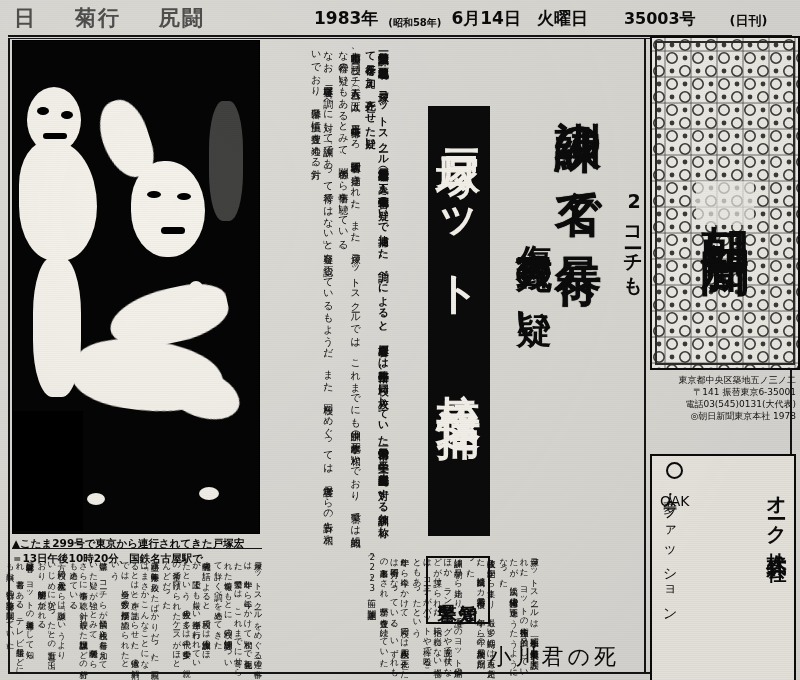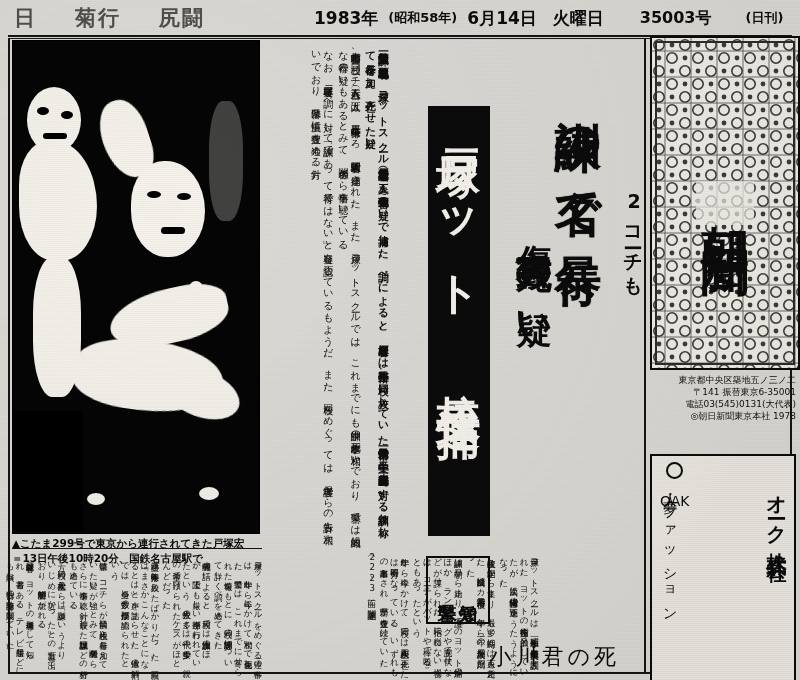--- a/index.html
+++ b/index.html
@@ -31,23 +31,23 @@
     position:absolute;left:0;top:0;width:800px;height:36px;
     display:flex;align-items:center;
   }
   #mh-left{
     width:300px;height:34px;display:flex;align-items:center;gap:38px;
     padding-left:14px;font-weight:bold;font-size:21px;letter-spacing:2px;
     color:#3a3a3a;opacity:.85;
   }
   #mh-date{
     font-size:17px;font-weight:bold;letter-spacing:0px;color:#111;
-    display:flex;align-items:center;gap:10px;white-space:nowrap;
-  }
-  #mh-date .small{font-size:13px;}
+    display:flex;align-items:flex-end;gap:10px;white-space:nowrap;
+  }
+  #mh-date .small{font-size:10px;}
   #mh-issue{font-size:16px;font-weight:bold;margin-left:26px;white-space:nowrap;}
   #mh-edition{font-size:13px;margin-left:24px;white-space:nowrap;}
 
   
   .hrule{position:absolute;background:#1a1a1a;}
 
   
   #photo-block{position:absolute;left:12px;top:40px;width:246px;height:492px;font-weight:bold;}
   #photo{
     position:absolute;left:0;top:0;width:246px;height:492px;

